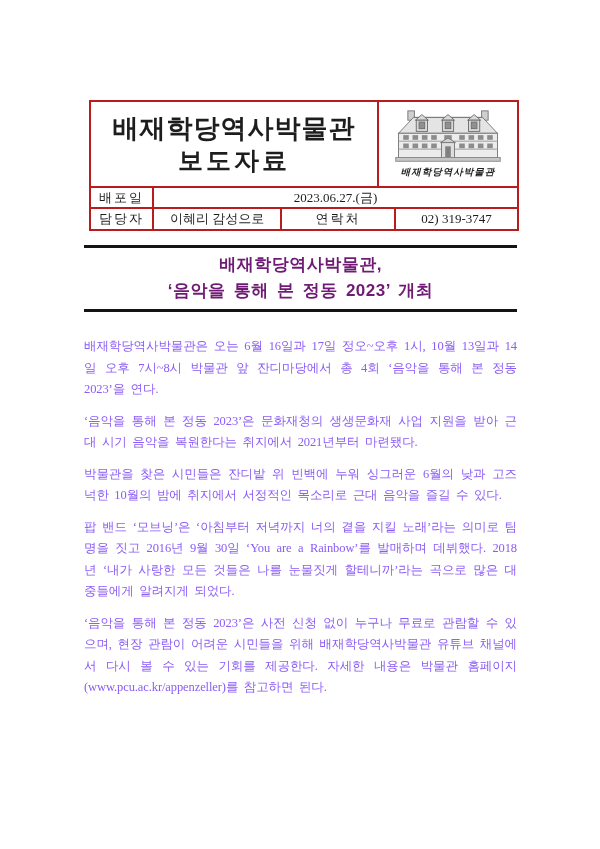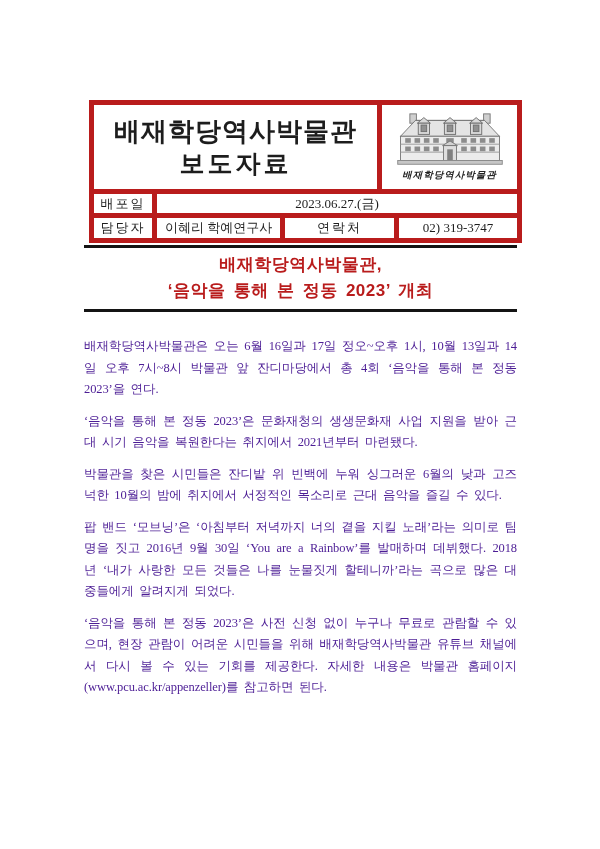--- a/index.html
+++ b/index.html
@@ -20,21 +20,21 @@
   
   .masthead {
     position: absolute;
     left: 89px;
     top: 100px;
     width: 428px;
     border-collapse: collapse;
     table-layout: fixed;
   }
   .masthead td {
-    border: 5px solid #b91c1c;
+    border: 2px solid #b91c1c;
     padding: 0;
     text-align: center;
     vertical-align: middle;
     font-size: 13px;
     color: #1d1d1d;
   }
   .masthead { border: 2px solid #000; }
   .masthead .org-title-cell { padding: 4px 0 2px; }
   .org-title-line1 {
     font-size: 26px;
@@ -69,21 +69,21 @@
     position: absolute;
     left: 84px;
     top: 245px;
     width: 433px;
     border-top: 3px solid #141414;
     border-bottom: 3px solid #141414;
     padding: 4px 0 5px;
     text-align: center;
     font-family: "Liberation Sans", sans-serif;
     font-weight: bold;
-    color: #b91c1c;
+    color: #701a75;
   }
   .headline-line {
     font-size: 17px;
     line-height: 26px;
     letter-spacing: 0.5px;
     word-spacing: 3px;
   }
 
   
   .body-text {
@@ -92,21 +92,21 @@
     top: 336px;
     width: 433px;
   }
   .body-text p {
     margin: 0 0 10px 0;
     font-size: 12.5px;
     line-height: 21.5px;
     text-align: justify;
     word-spacing: 2.5px;
     letter-spacing: -0.1px;
-    color: #4c1d95;
+    color: #8b5cf6;
   }
 
   
   .building-svg { display: block; margin: 0 auto; }
 </style>
 </head>
 <body>
 
 <div class="page">
 
@@ -180,21 +180,21 @@
         </svg>
         <div class="logo-caption">배재학당역사박물관</div>
       </td>
     </tr>
     <tr class="row-date">
       <td class="meta-label">배포일</td>
       <td colspan="4" class="meta-value">2023.06.27.(금)</td>
     </tr>
     <tr class="row-contact">
       <td class="meta-label">담당자</td>
-      <td class="meta-value">이혜리 학예연구사</td>
+      <td class="meta-value">이혜리 감성으로</td>
       <td colspan="2" class="meta-label">연락처</td>
       <td class="meta-value">02) 319-3747</td>
     </tr>
   </tbody>
     </table>
 
   <div class="headline-block">
     <div class="headline-line">배재학당역사박물관,</div>
     <div class="headline-line">‘음악을 통해 본 정동 2023’ 개최</div>
   </div>

